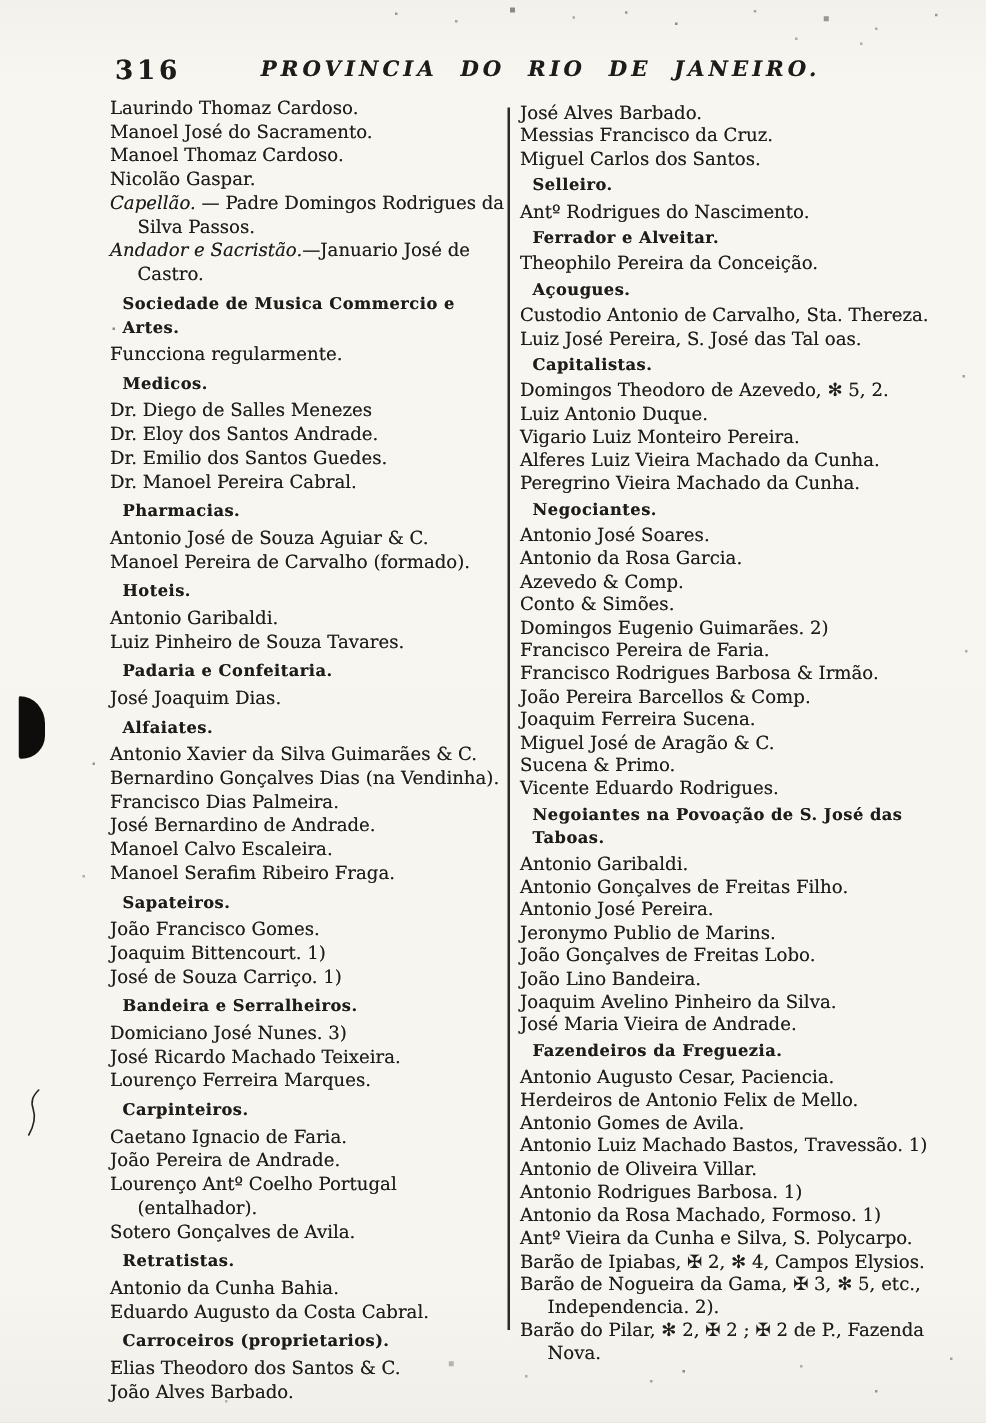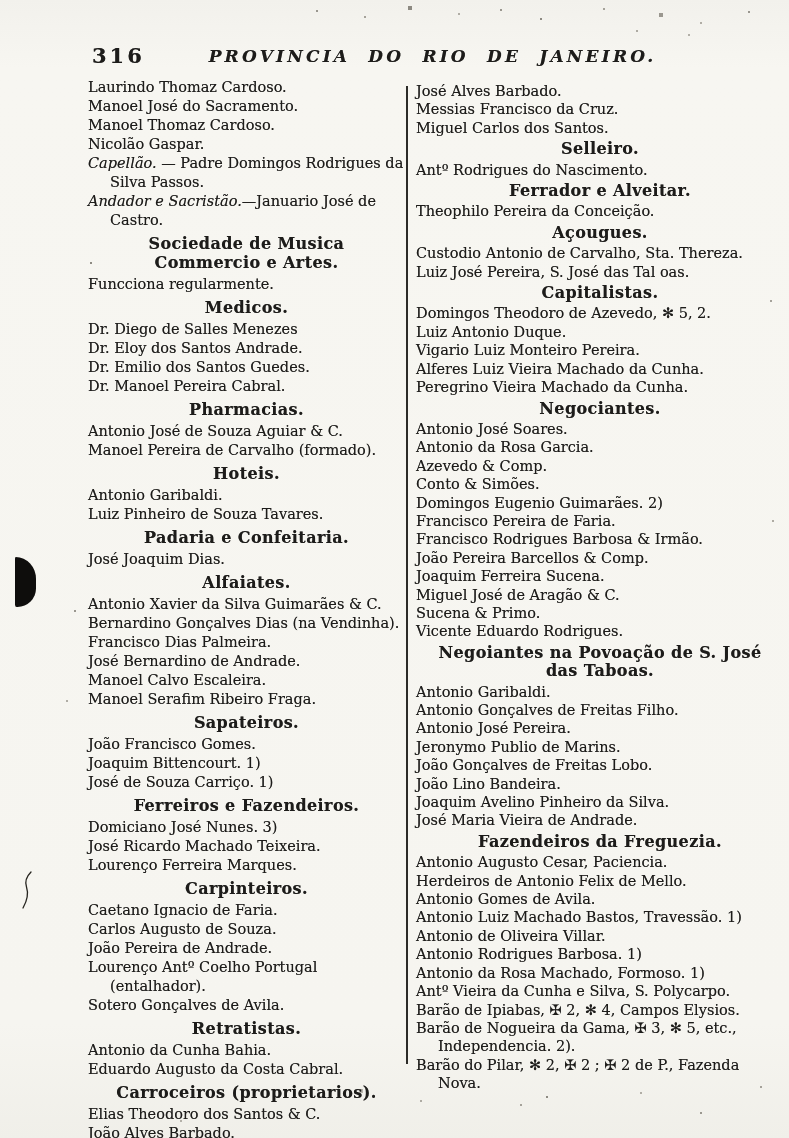--- a/index.html
+++ b/index.html
@@ -37,22 +37,22 @@
   }
 
   .col p { margin:0; }
   .entry {
     font-size:14.5px; line-height:19px;
     padding-left:22px; text-indent:-22px;
   }
   .col-right .entry { line-height:18.4px; }
   .office i { font-style:italic;margin-top:24px; }
   .heading {
-    font-weight:700; text-align:center;
-    font-size:16px; line-height:19px;
+    font-weight:700; text-align:left;
+    font-size:13px; line-height:19px;
     letter-spacing:0.4px;
     margin:4px 0 3px !important;
     padding:0 10px;
   }
   .col-right .heading { margin:3px 0 2px !important; line-height:18.4px; }
 
   
   .ink-blob {
     position:absolute; left:15px; top:557px; width:21px; height:50px;
     background:#0e0d0c;
@@ -114,27 +114,26 @@
         <p class="entry">Antonio Xavier da Silva Guimarães &amp; C.</p>
         <p class="entry">Bernardino Gonçalves Dias (na Vendinha).</p>
         <p class="entry">Francisco Dias Palmeira.</p>
         <p class="entry">José Bernardino de Andrade.</p>
         <p class="entry">Manoel Calvo Escaleira.</p>
         <p class="entry">Manoel Serafim Ribeiro Fraga.</p>
         <p class="heading">Sapateiros.</p>
         <p class="entry">João Francisco Gomes.</p>
         <p class="entry">Joaquim Bittencourt. 1)</p>
         <p class="entry">José de Souza Carriço. 1)</p>
-        <p class="heading">Ferreiros e Fazendeiros.</p>
+        <p class="heading">Bandeira e Serralheiros.</p>
         <p class="entry">Domiciano José Nunes. 3)</p>
         <p class="entry">José Ricardo Machado Teixeira.</p>
         <p class="entry">Lourenço Ferreira Marques.</p>
         <p class="heading">Carpinteiros.</p>
         <p class="entry">Caetano Ignacio de Faria.</p>
-        <p class="entry">Carlos Augusto de Souza.</p>
         <p class="entry">João Pereira de Andrade.</p>
         <p class="entry">Lourenço Antº Coelho Portugal (entalhador).</p>
         <p class="entry">Sotero Gonçalves de Avila.</p>
         <p class="heading">Retratistas.</p>
         <p class="entry">Antonio da Cunha Bahia.</p>
         <p class="entry">Eduardo Augusto da Costa Cabral.</p>
         <p class="heading">Carroceiros (proprietarios).</p>
         <p class="entry">Elias Theodoro dos Santos &amp; C.</p>
         <p class="entry">João Alves Barbado.</p>
       </div>

